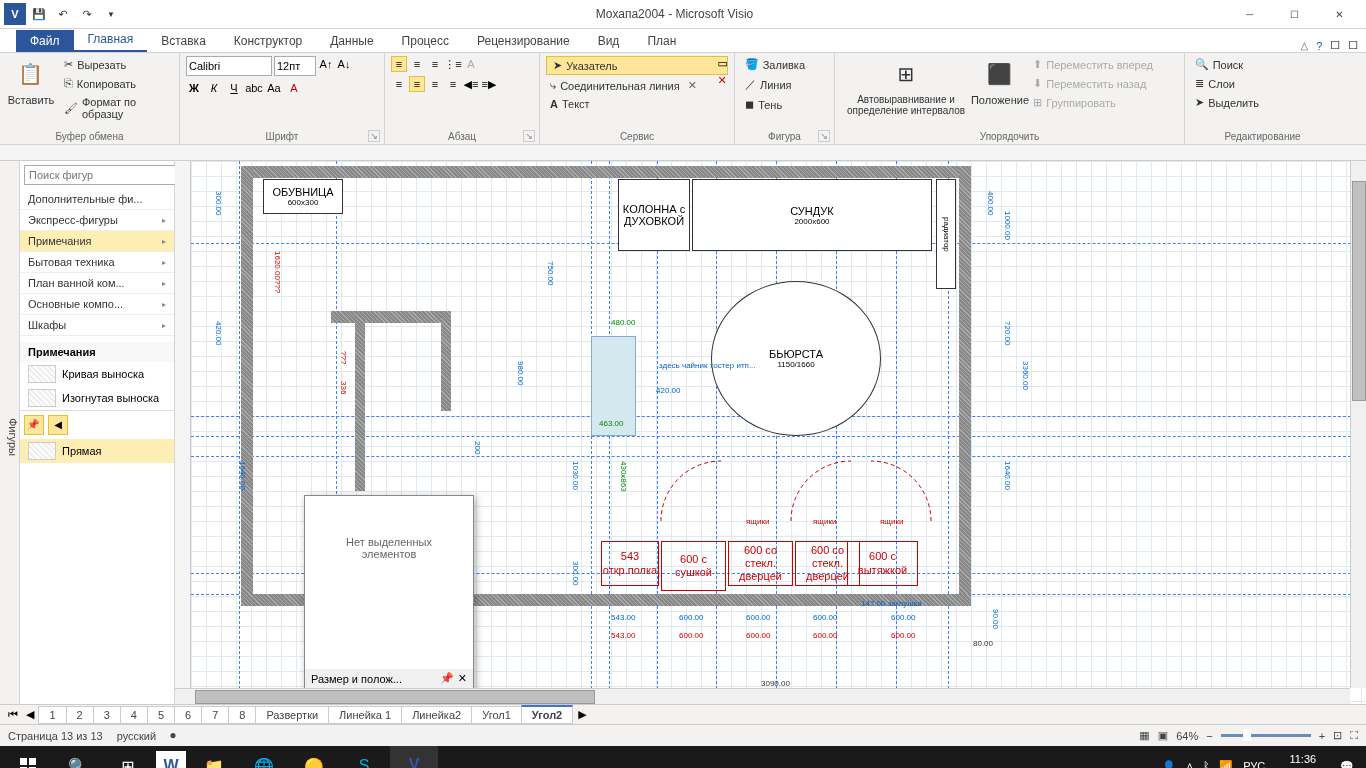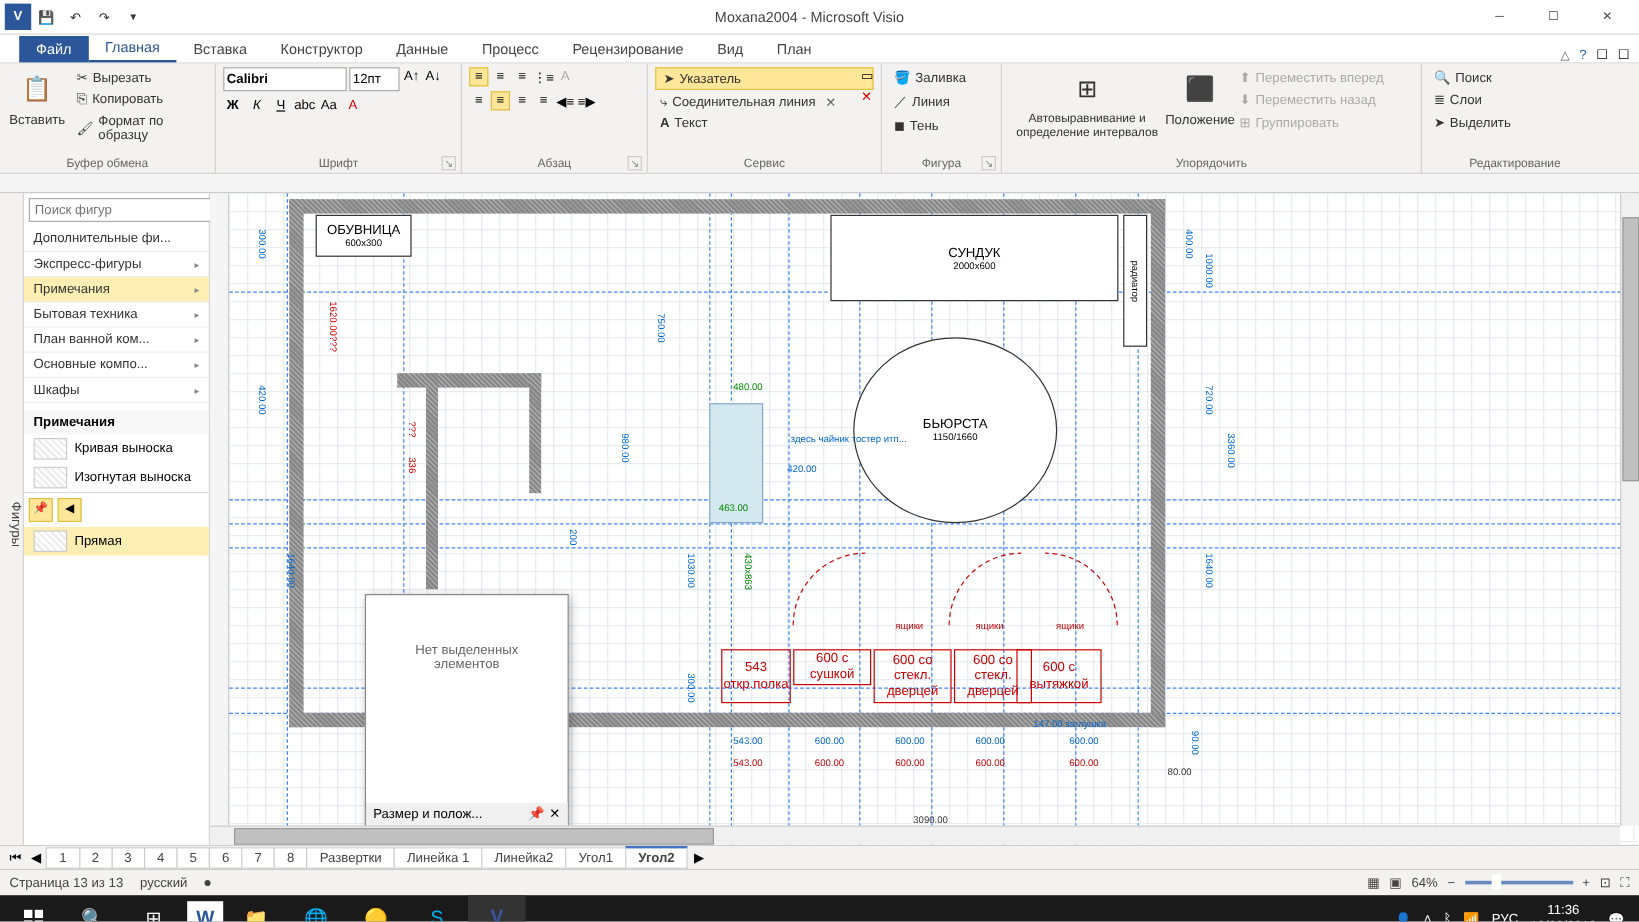--- a/index.html
+++ b/index.html
@@ -134,21 +134,21 @@
             <span>Формат по образцу</span>
           </div>
       </div>
     </div>
     <div class="group-label">Буфер обмена</div>
   </div>
 
   <div class="ribbon-group" style="width:205px">
     <div style="display:flex;flex-direction:column;gap:4px">
       <div class="fontbox">
-        <input style="width: 103px; font-weight: bold;" value="Calibri">
+        <input style="width: 86px;" value="Calibri">
         <input style="width: 42px;" value="12пт">
         <span class="rbtn-icon">A↑</span>
         <span class="rbtn-icon">A↓</span>
       </div>
       <div style="display:flex;gap:4px">
         <span class="rbtn-icon" style="font-weight:bold">Ж</span>
         <span class="rbtn-icon" style="font-style:italic">К</span>
         <span class="rbtn-icon" style="text-decoration:underline">Ч</span>
         <span class="rbtn-icon">abc</span>
         <span class="rbtn-icon">Aa</span>
@@ -355,20 +355,24 @@
       <div class="wall" style="left:768px;top:5px;width:12px;height:440px"></div>
       <div class="wall" style="left:50px;top:433px;width:730px;height:12px"></div>
       <div class="wall" style="left:140px;top:150px;width:120px;height:12px"></div>
       <div class="wall" style="left:164px;top:150px;width:10px;height:180px"></div>
       <div class="wall" style="left:250px;top:150px;width:10px;height:100px"></div>
 
       <div class="furniture" style="left:72px;top:18px;width:80px;height:35px">
         <span>ОБУВНИЦА</span>
         <span style="font-size:8px">600х300</span>
       </div>
+      <div class="furniture" style="left:427px;top:18px;width:72px;height:72px">
+        <span>КОЛОННА с</span>
+        <span>ДУХОВКОЙ</span>
+      </div>
       <div class="furniture" style="left:501px;top:18px;width:240px;height:72px">
         <span>СУНДУК</span>
         <span style="font-size:8px">2000х600</span>
       </div>
       <div class="furniture" style="left:745px;top:18px;width:20px;height:110px;writing-mode:vertical-rl">
         <span style="font-size:8px">радиатор</span>
       </div>
 
       <div style="position:absolute;left:520px;top:120px;width:170px;height:155px;border:1px solid #333;border-radius:50%;background:#fff;display:flex;flex-direction:column;justify-content:center;text-align:center;font-size:9px">
         <span>БЬЮРСТА</span>
@@ -376,21 +380,21 @@
       </div>
 
       <div style="position:absolute;left:400px;top:175px;width:45px;height:100px;background:#d4e8f0;border:1px solid #88aacc"></div>
 
       <div class="dim-text blue" style="left:468px;top:200px;font-size:8px">здесь чайник тостер итп...</div>
 
       <div class="redbox" style="left:410px;top:380px;width:58px;height:45px">
           <span>543</span>
           <span>откр.полка</span>
         </div>
-      <div class="redbox" style="left:470px;top:380px;width:65px;height:30px">
+      <div class="redbox" style="left:470px;top:380px;width:65px;height:50px">
           <span>600 c сушкой</span>
         </div>
       <div class="redbox" style="left:537px;top:380px;width:65px;height:45px">
           <span>600 со стекл.</span>
           <span>дверцей</span>
         </div>
       <div class="redbox" style="left:604px;top:380px;width:65px;height:45px">
           <span>600 со стекл.</span>
           <span>дверцей</span>
         </div>

